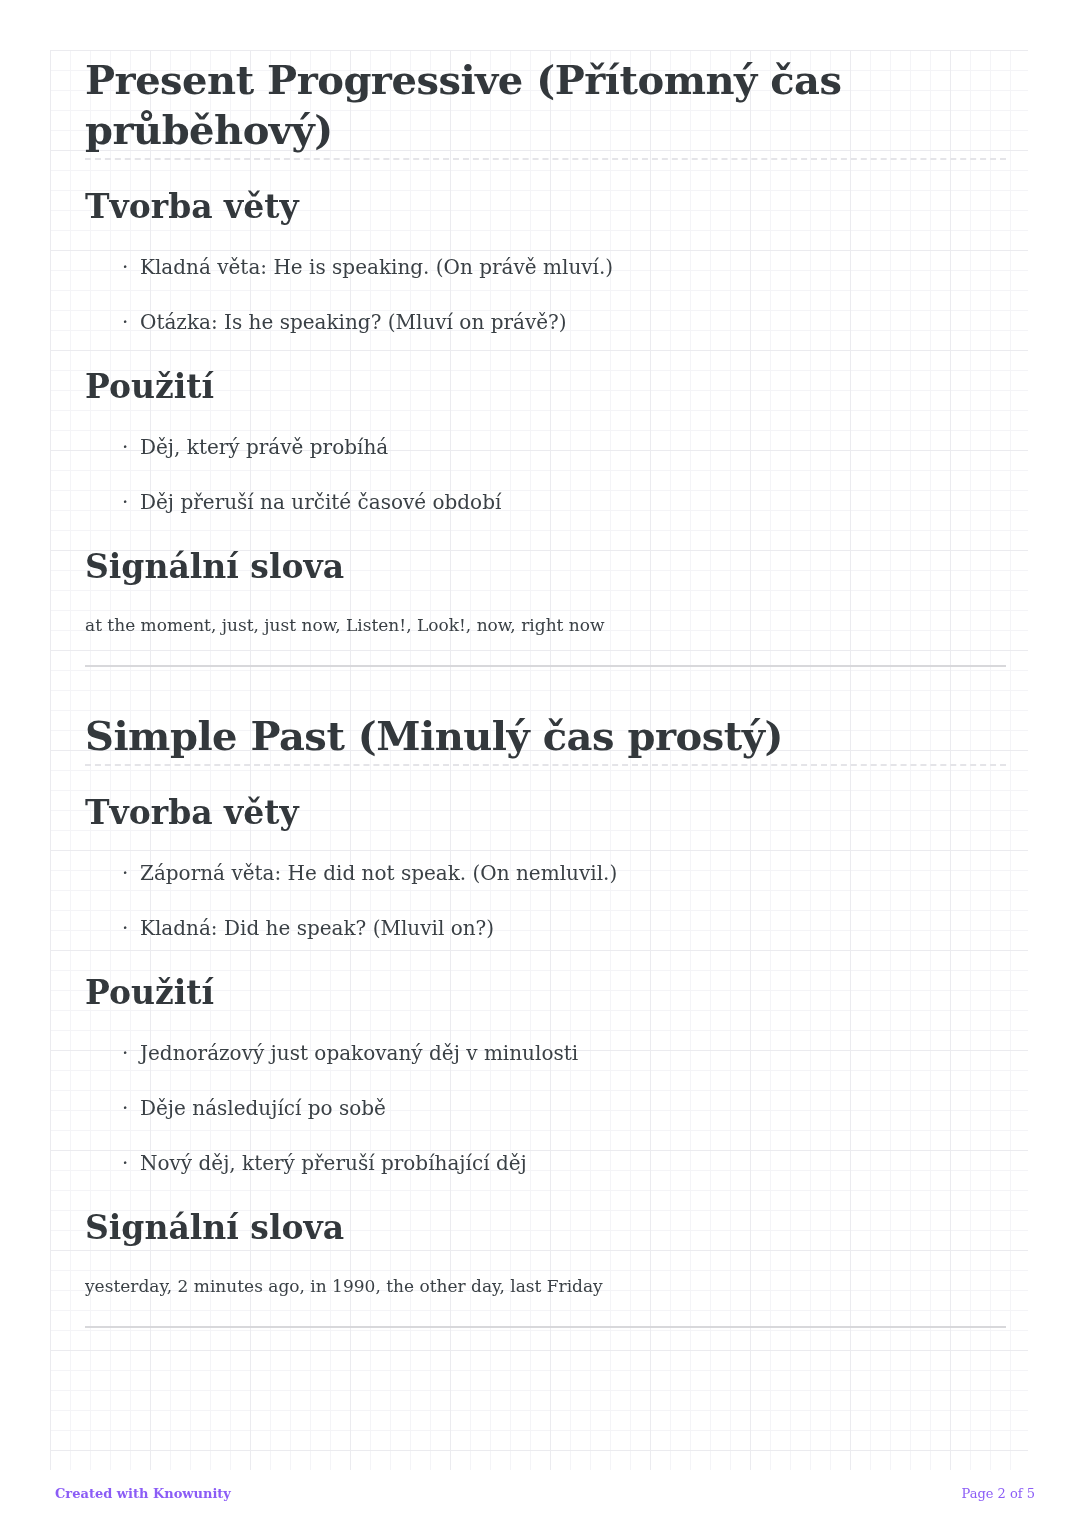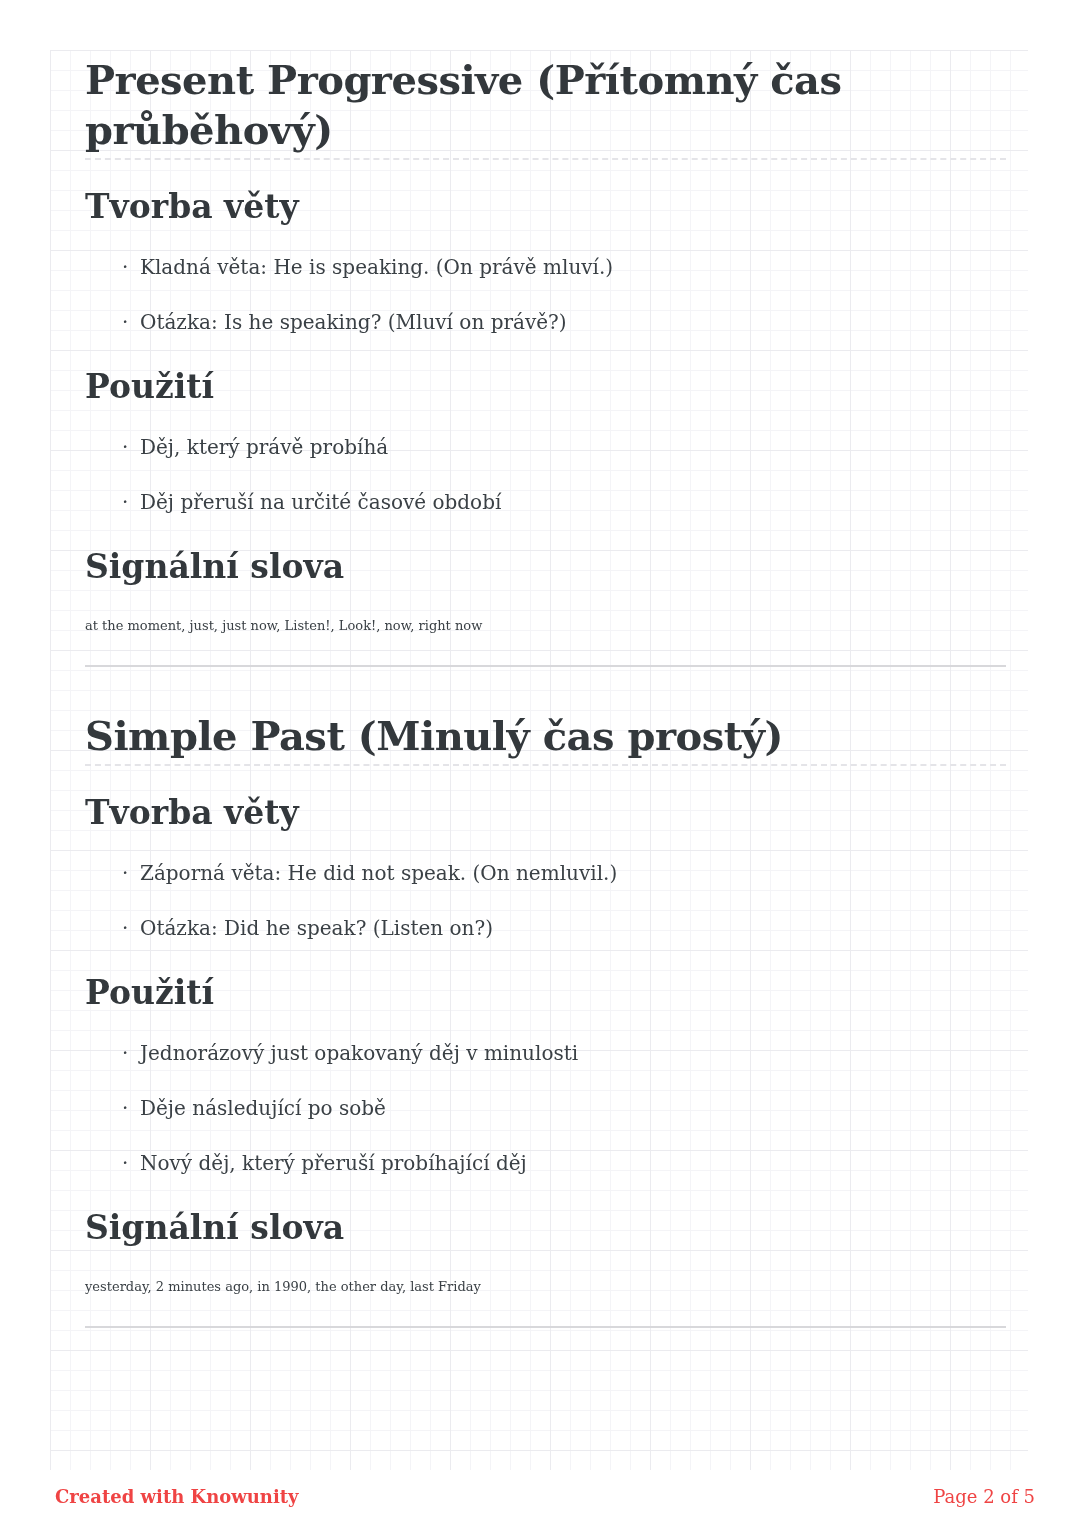--- a/index.html
+++ b/index.html
@@ -67,40 +67,40 @@
   }
   ul.bullets .dot::before {
     content: "\00B7";
     position: absolute;
     left: 25px;
     top: 0;
     font-size: 20px;
     color: #3a4045;
   }
   p.words {
-    font-size: 13px;
+    font-size: 17px;
     line-height: 27px;
     margin: 26px 0 0 0;
     color: #3a4045;
   }
   hr.divider {
     border: none;
     border-top: 2px solid #d8d8db;
     margin: 26px 0 0 0;
   }
   .footer {
     position: absolute;
     left: 55px;
     right: 45px;
     top: 1486px;
     display: flex;
     justify-content: space-between;
     align-items: baseline;
-    font-size: 18px;
-    color: #ef4444;
+    font-size: 13px;
+    color: #8b5cf6;
   }
   .footer .credit { font-weight: 700; }
   .footer .pageno { font-weight: 400; }
 </style>
 </head>
 <body>
 
 <div class="paper">
   <div class="content">
 
@@ -129,21 +129,21 @@
     <hr class="divider">
 
     <h1 class="section-title second">Simple Past (Minulý čas prostý)</h1>
 
     <h2 class="subheading">Tvorba věty</h2>
     <ul class="bullets">
 
 
         <li><span class="dot"></span><span>Záporná věta: He did not speak. (On nemluvil.)</span></li>
 
-        <li><span class="dot"></span><span>Otázka: Did he speak? (Listen on?)</span></li>
+        <li><span class="dot"></span><span>Kladná: Did he speak? (Mluvil on?)</span></li>
       </ul>
 
     <h2 class="subheading gap-lg">Použití</h2>
     <ul class="bullets">
 
         <li><span class="dot"></span><span>Jednorázový just opakovaný děj v minulosti</span></li>
 
         <li><span class="dot"></span><span>Děje následující po sobě</span></li>
 
         <li><span class="dot"></span><span>Nový děj, který přeruší probíhající děj</span></li>

